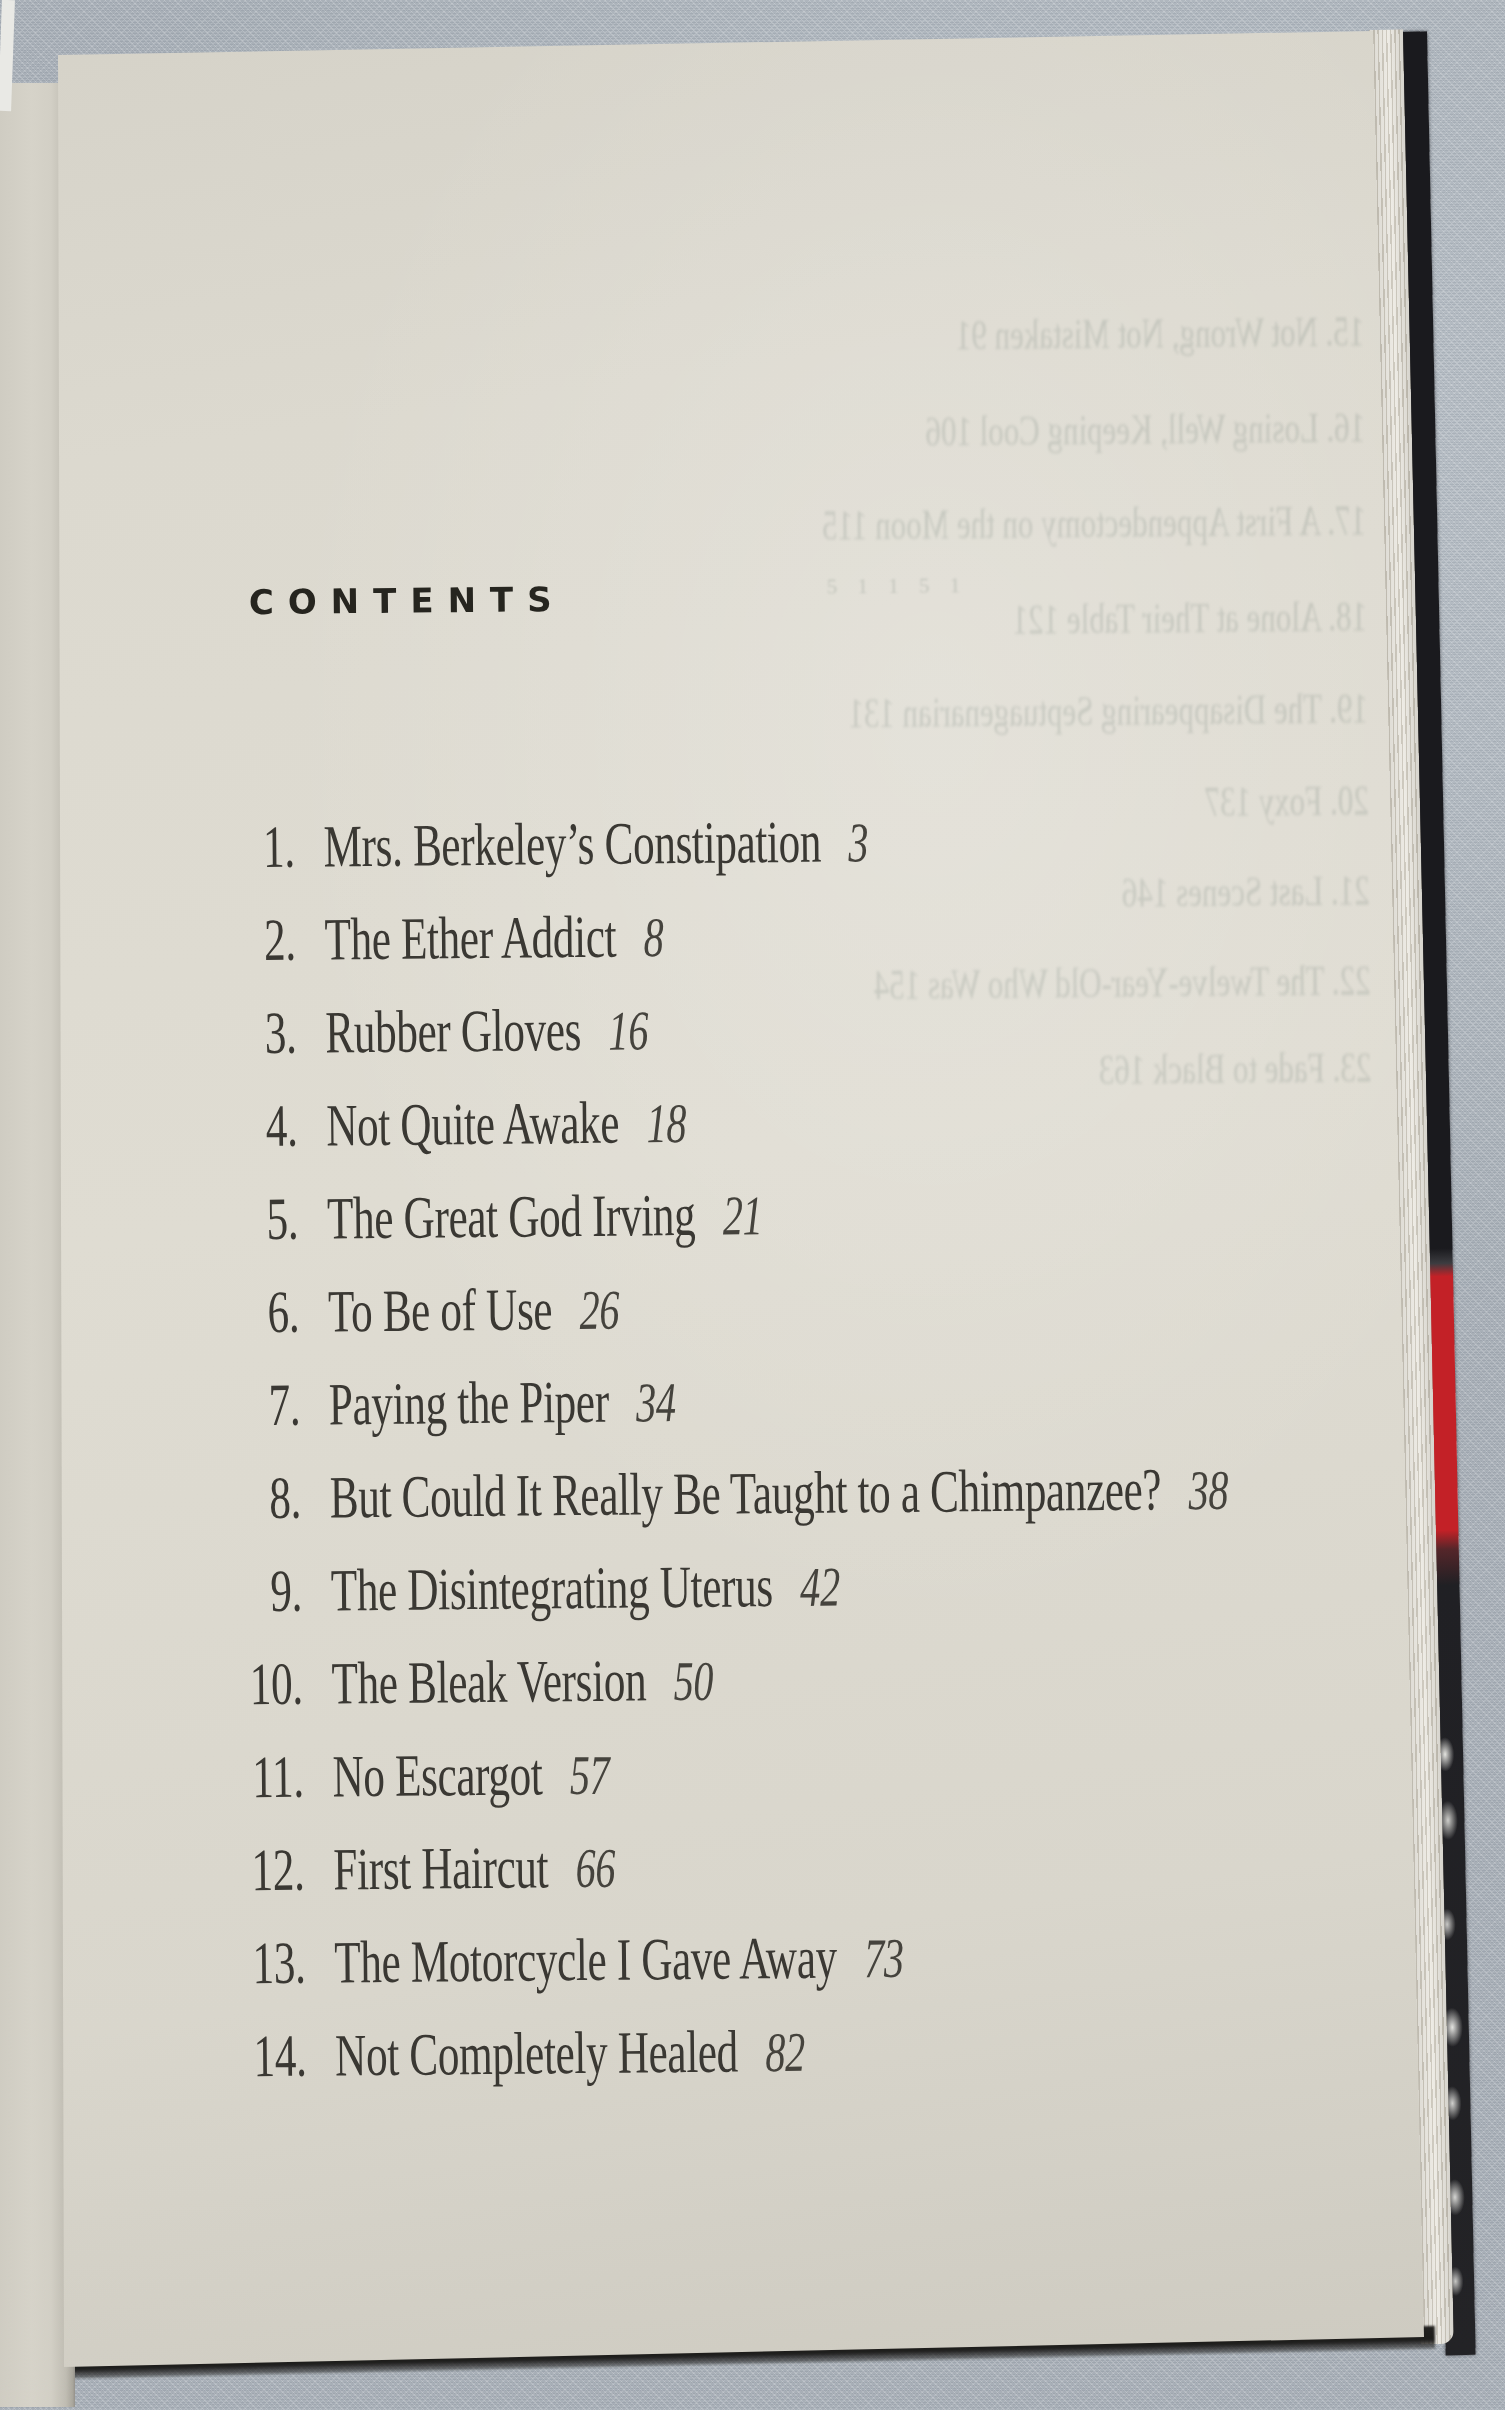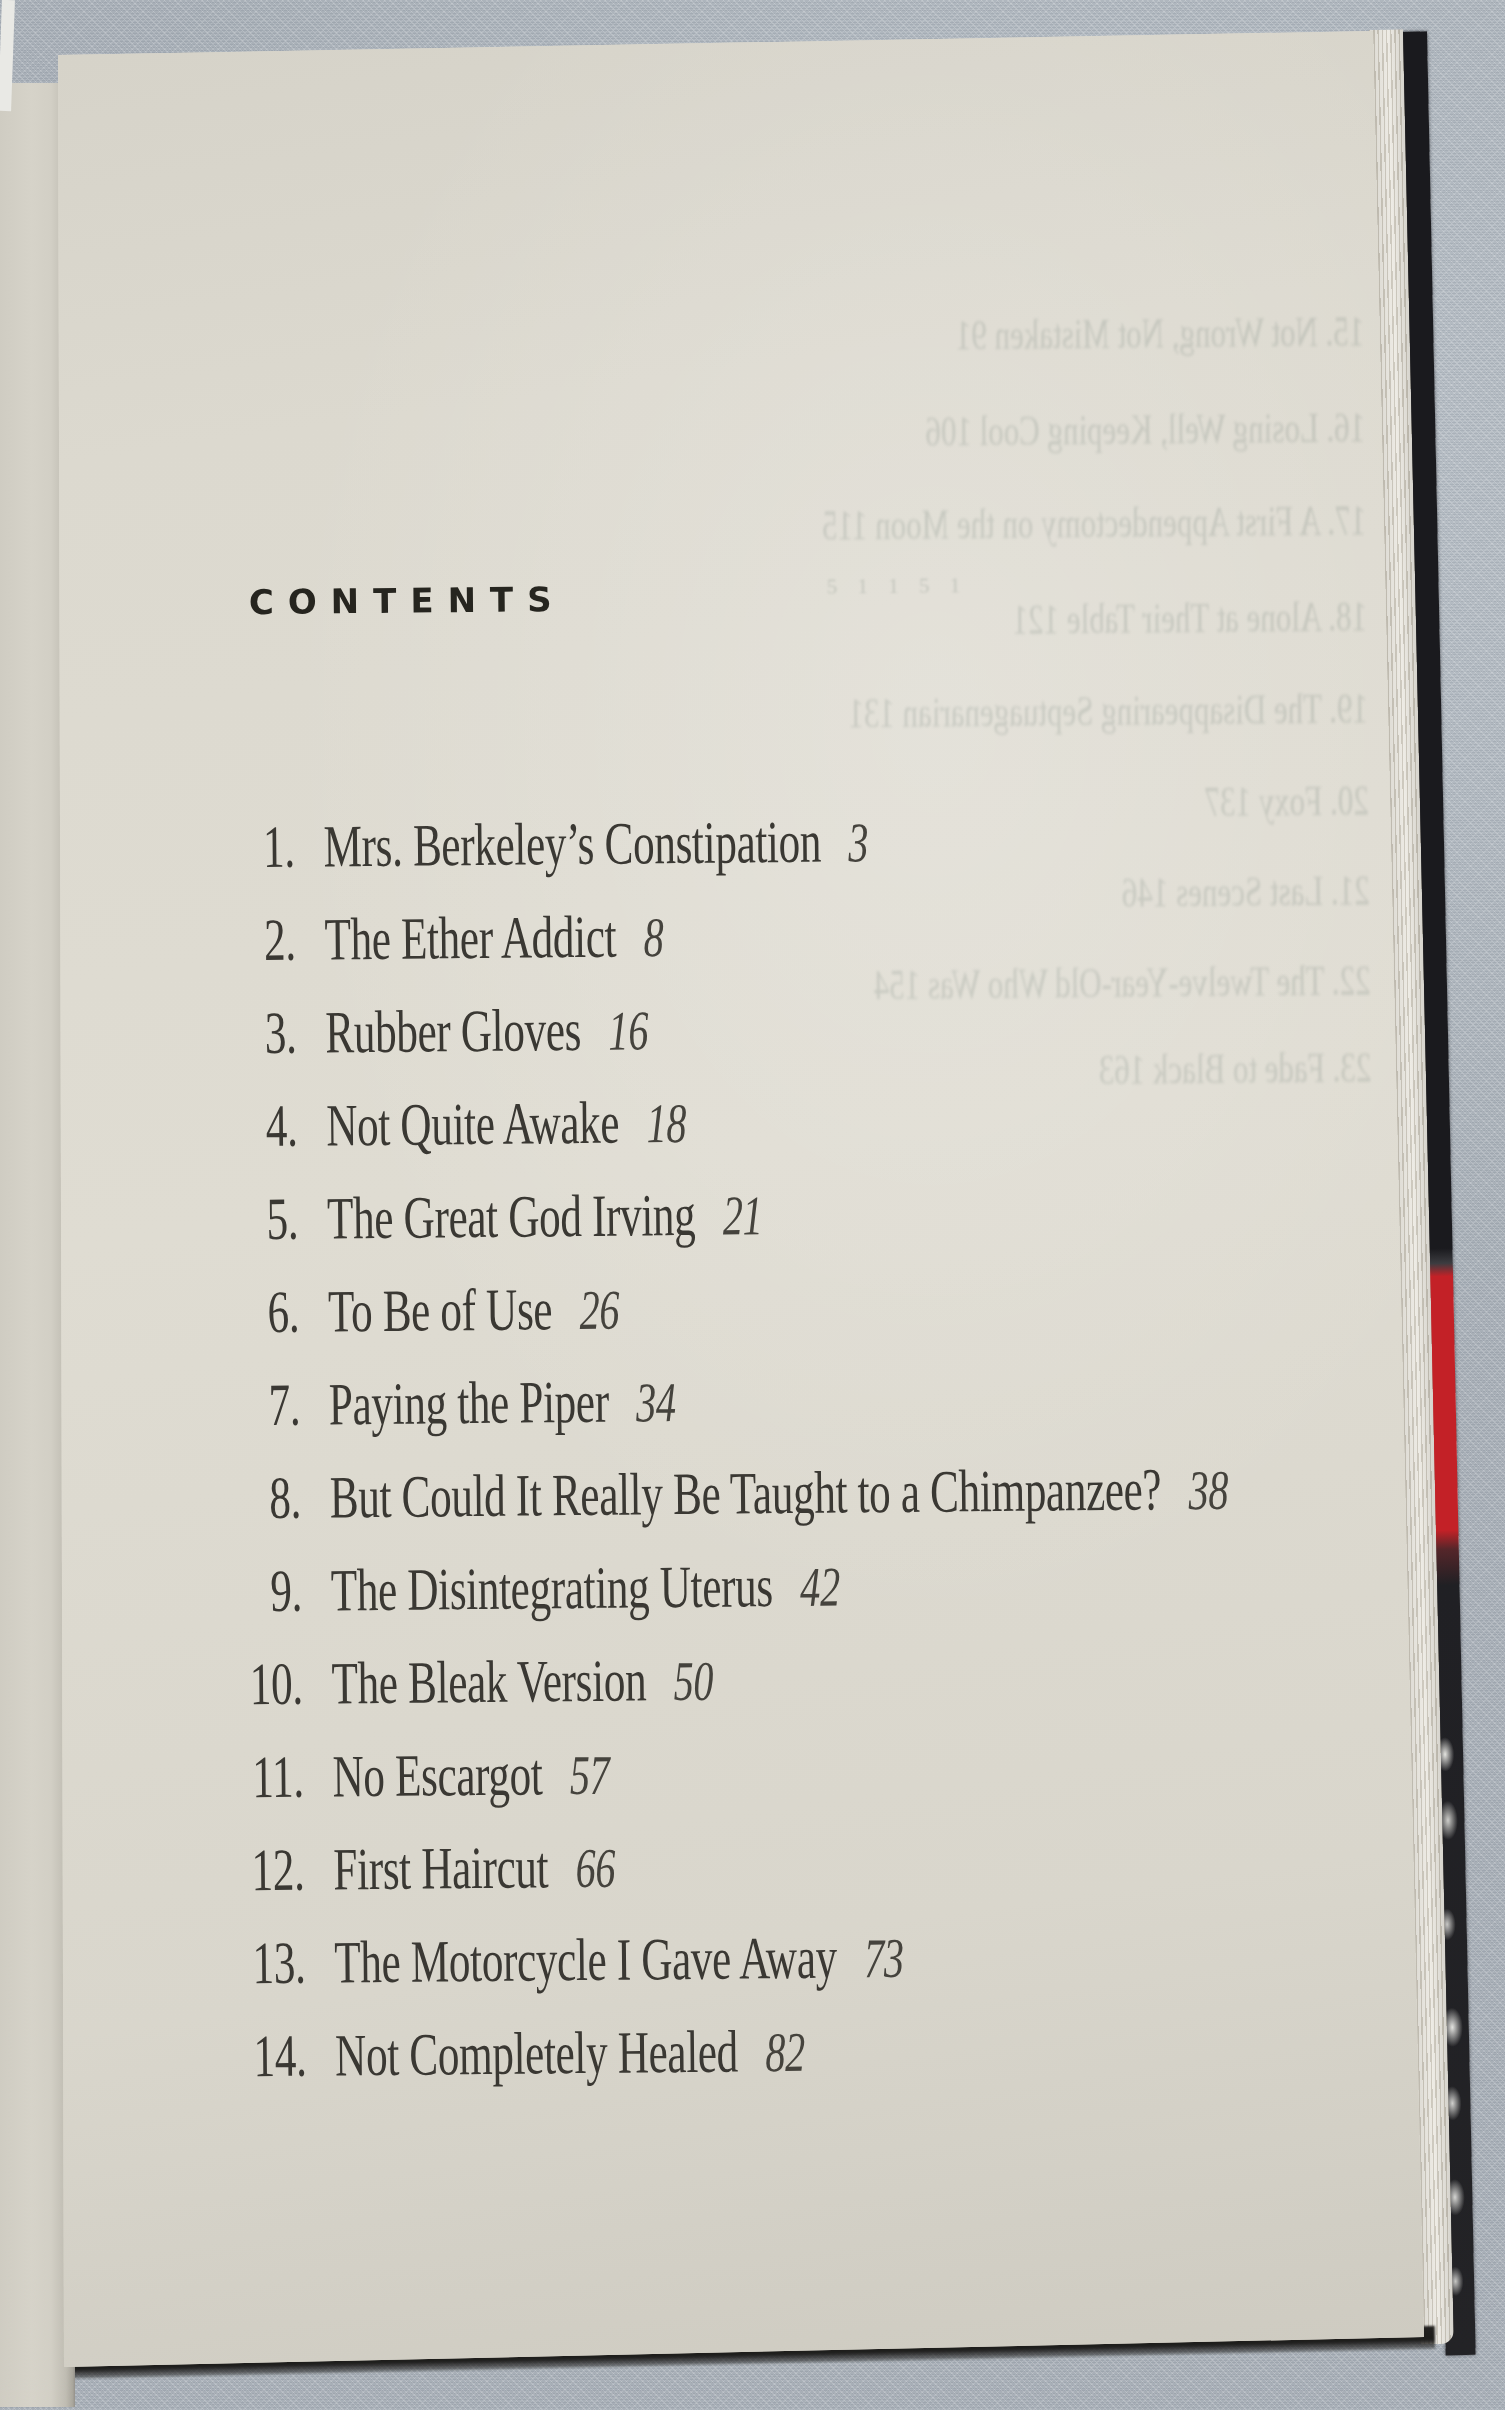--- a/index.html
+++ b/index.html
@@ -73,20 +73,21 @@
 
   
   .page{
     position:absolute;inset:0;
     clip-path:polygon(58px 55px, 1373px 31px, 1424px 2337px, 64px 2367px);
     background-image:
       linear-gradient(90deg, rgba(0,0,0,.12) 0px, rgba(0,0,0,.05) 13px, rgba(0,0,0,0) 32px),
       radial-gradient(942px 1318px at 62% 30%, rgba(255,255,255,.20), rgba(0,0,0,0) 70%),
       linear-gradient(172deg, #d5d2c8 0%, #dcd9cf 18%, #dfdcd2 48%, #d9d6cc 78%, #cecbc1 97%, #c4c1b7 100%);
     background-color:var(--paper,#dad7cd);
+    border-radius:15px;
   }
 
   .page-content{position:absolute;inset:0;transform:rotate(-0.55deg);transform-origin:264px 621px;}
 
   .contents-heading{
     position:absolute;left:249px;top:584px;margin:0;
     font-family:"DejaVu Sans", sans-serif;
     font-size:34px;line-height:36px;font-weight:bold;
     letter-spacing:14px;color:#26251f;
   }

